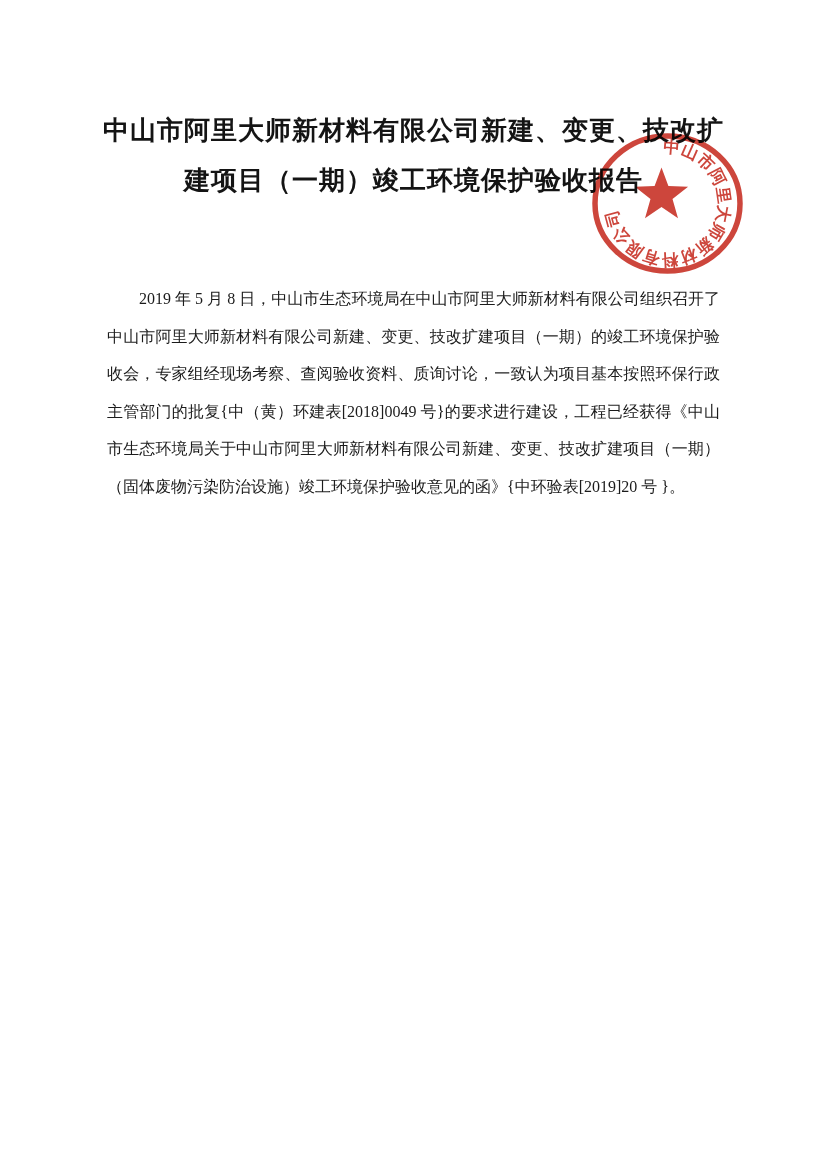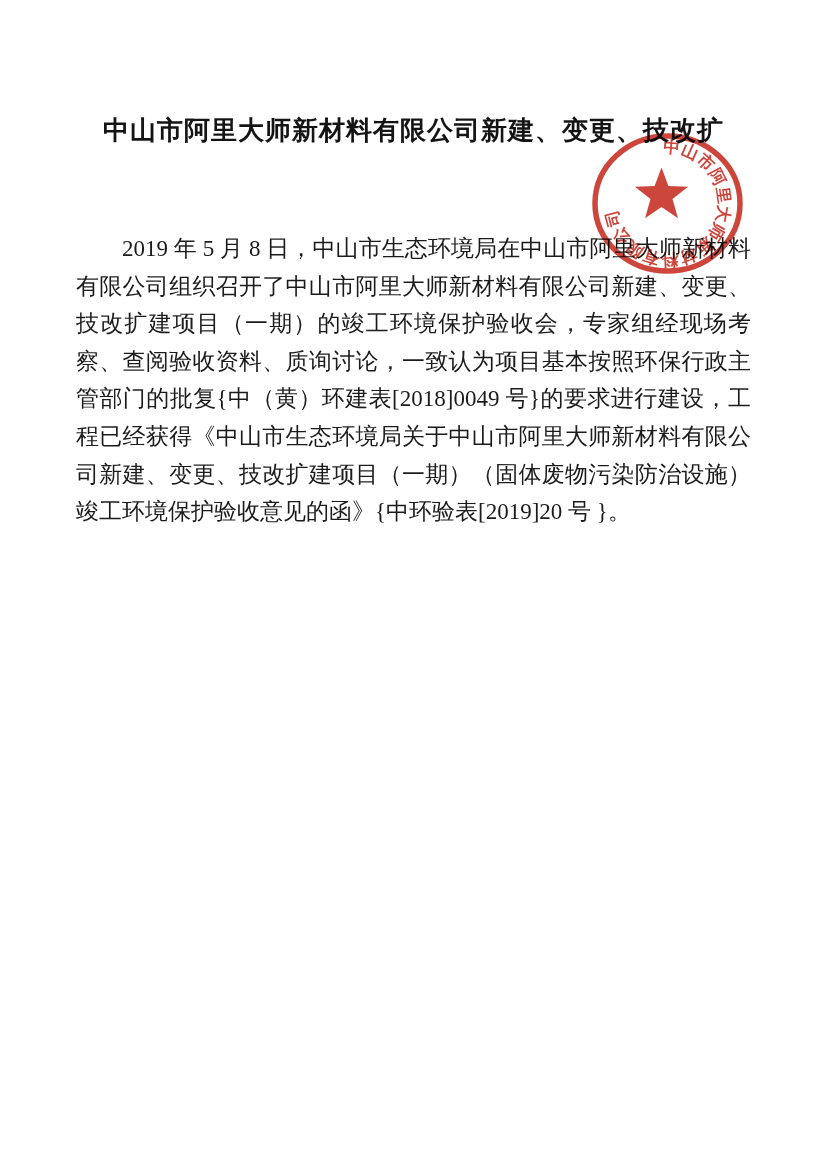--- a/index.html
+++ b/index.html
@@ -19,22 +19,22 @@
   .doc-title {
     margin: 106px 100px 0;
     text-align: center;
     font-weight: 700;
     font-size: 26px;
     line-height: 50px;
     color: #141414;
     letter-spacing: 1px;
   }
   .doc-body {
-    margin: 74px 76px 0;
-    font-size: 23px;
+    margin: 74px 107px 0;
+    font-size: 16px;
     line-height: 37.6px;
     text-align: justify;
     text-justify: inter-ideograph;
   }
   .doc-body p {
     margin: 0;
     text-indent: 2em;
   }
   .doc-body p + p {
     margin-top: 23px;
@@ -50,20 +50,21 @@
     pointer-events: none;
   }
 </style>
 </head>
 <body>
 
 <div class="page">
 
   <div class="doc-title">
     <div>中山市阿里大师新材料有限公司新建、变更、技改扩</div>
+    <div>建项目（一期）竣工环境保护验收报告</div>
   </div>
 
   <div class="doc-body">
     <p>2019 年 5 月 8 日，中山市生态环境局在中山市阿里大师新材料有限公司组织召开了中山市阿里大师新材料有限公司新建、变更、技改扩建项目（一期）的竣工环境保护验收会，专家组经现场考察、查阅验收资料、质询讨论，一致认为项目基本按照环保行政主管部门的批复{中（黄）环建表[2018]0049 号}的要求进行建设，工程已经获得《中山市生态环境局关于中山市阿里大师新材料有限公司新建、变更、技改扩建项目（一期）（固体废物污染防治设施）竣工环境保护验收意见的函》{中环验表[2019]20 号 }。</p>
   </div>
 
   <svg class="stamp" viewBox="-86.5 -81.5 173 163" xmlns="http://www.w3.org/2000/svg">
     <ellipse cx="0" cy="0" rx="72.5" ry="67.5" fill="none" stroke="#c9362b" stroke-width="5.5"></ellipse>
     <polygon transform="translate(-6,-8)" fill="#c9362b" points="0,-28 6.9,-9.4 26.6,-8.7 11,3.6 16.5,22.7 0,11.6 -16.5,22.7 -11,3.6 -26.6,-8.7 -6.9,-9.4"></polygon>
     <g transform="rotate(130)">

